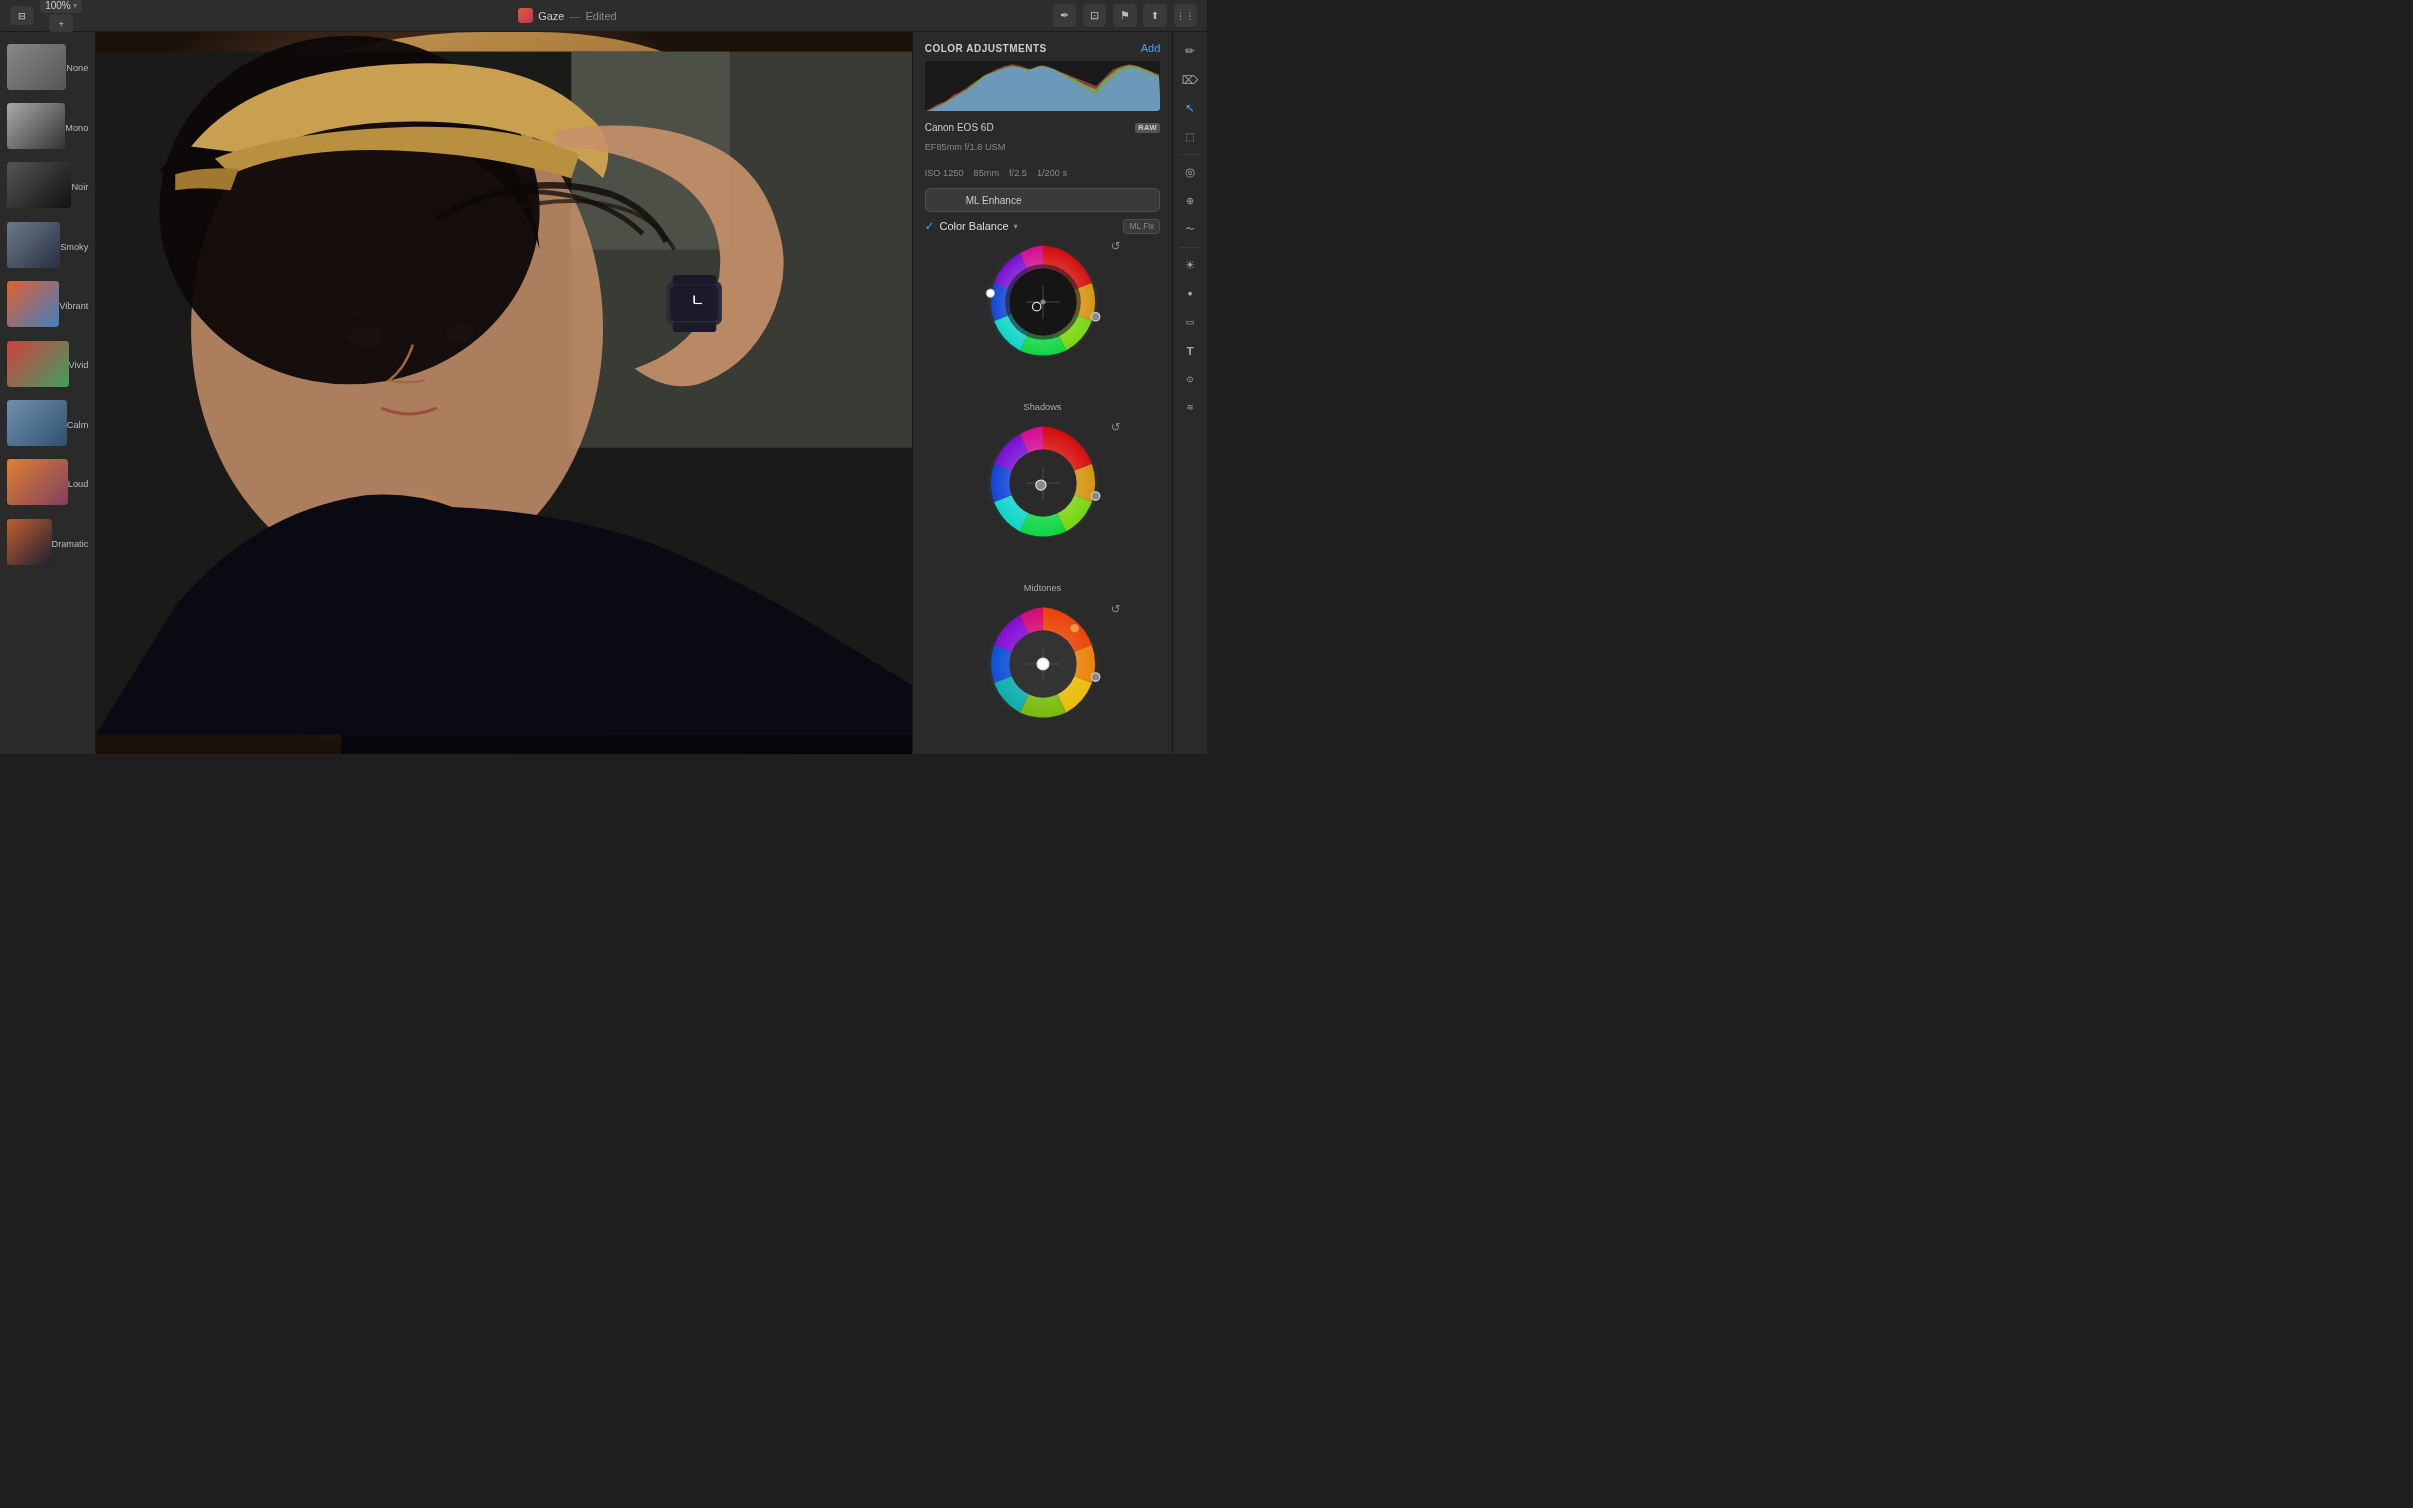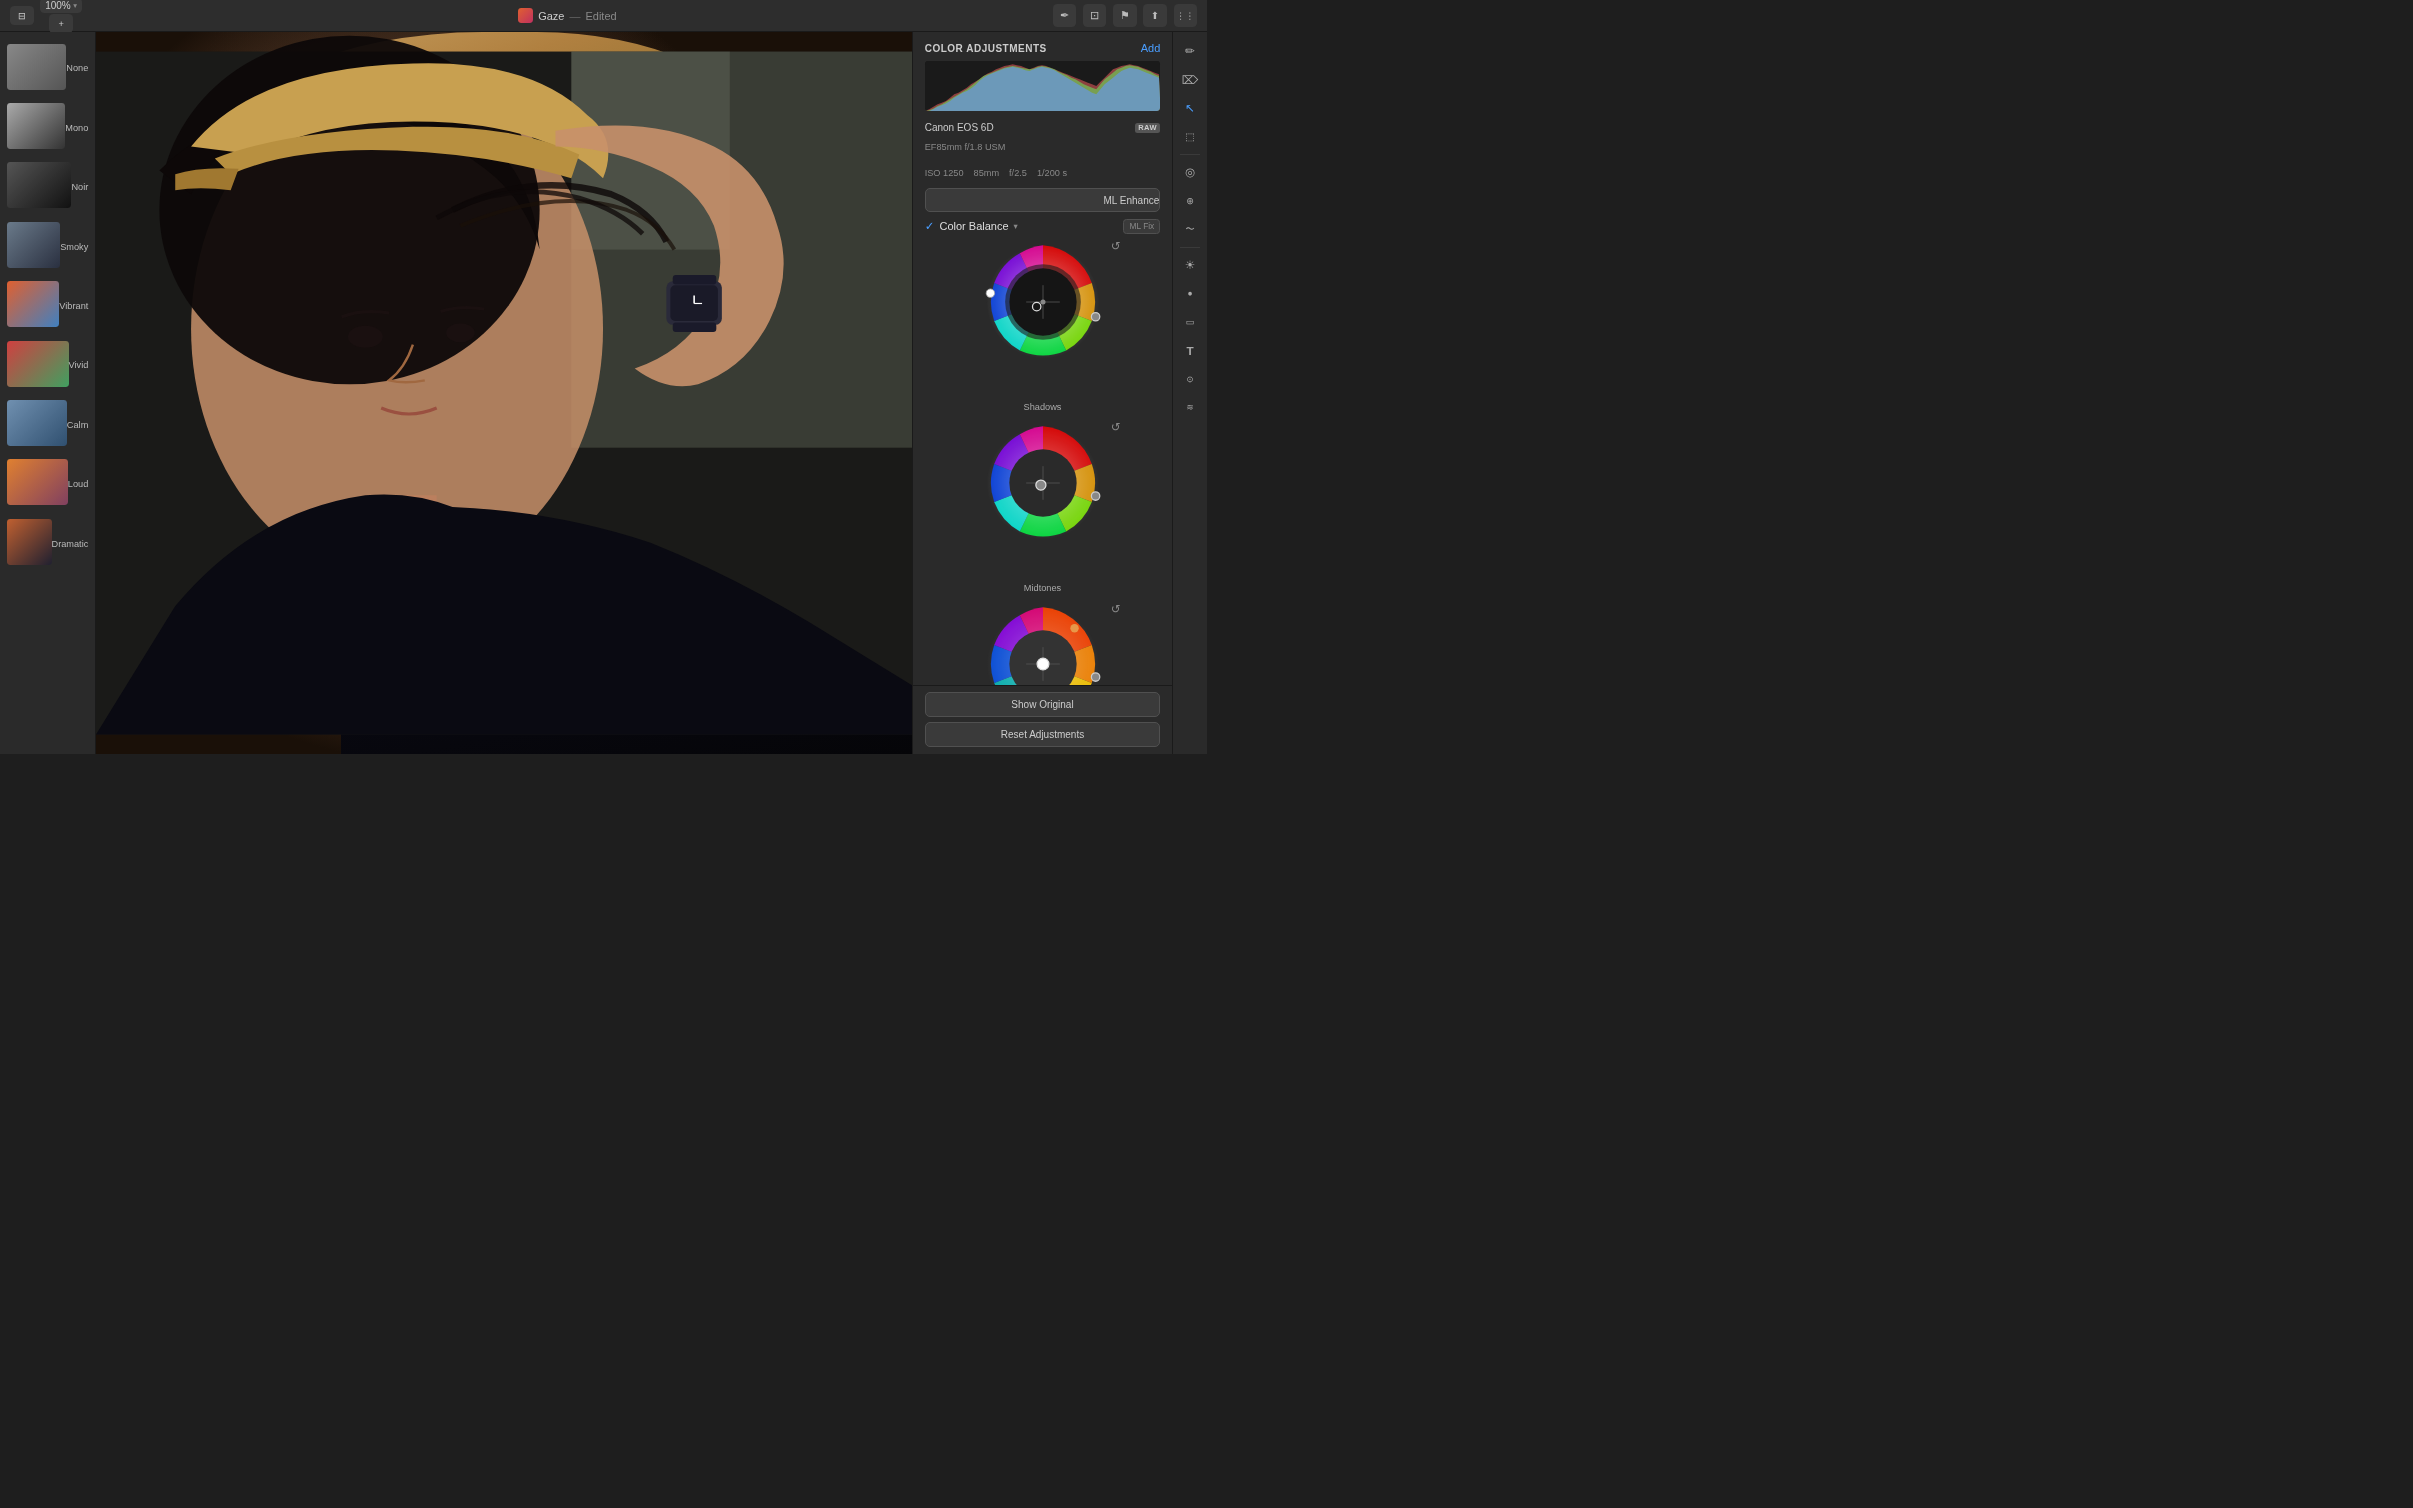--- a/index.html
+++ b/index.html
@@ -281,21 +281,21 @@
       margin: 3.4px 11.7px 6.7px 11.7px;
       height: 23.5px;
       background: #3a3a3a;
       border: 0.8px solid #505050;
       border-radius: 5px;
       color: #ccc;
       font-size: 10px;
       cursor: pointer;
       display: flex;
       align-items: center;
-      justify-content: flex-end;
+      justify-content: flex-start;
       flex-shrink: 0;
       padding-left: 40px;
     }
 
     
     #adj-scroll {
       flex: 1;
       overflow-y: auto;
       padding: 0 11.7px;
     }
@@ -727,28 +727,20 @@
               <circle cx="135" cy="88" r="5" fill="#888" stroke="#ccc" stroke-width="1.5"></circle>
 
               <circle cx="110" cy="30" r="5" fill="#e8a050" opacity="0.9"></circle>
             </svg>
           </div>
         </div>
 
       </div>
     </div>
 
-    <div id="bottom-buttons">
-      <button class="bottom-btn">
-        <span>Show Original</span>
-      </button>
-      <button class="bottom-btn">
-        <span>Reset Adjustments</span>
-      </button>
-    </div>
 
   </div>
 
   <div id="tools-column">
     <div class="tool-btn">
       <span>✏</span>
     </div>
     <div class="tool-btn">
       <span>⌦</span>
     </div>

